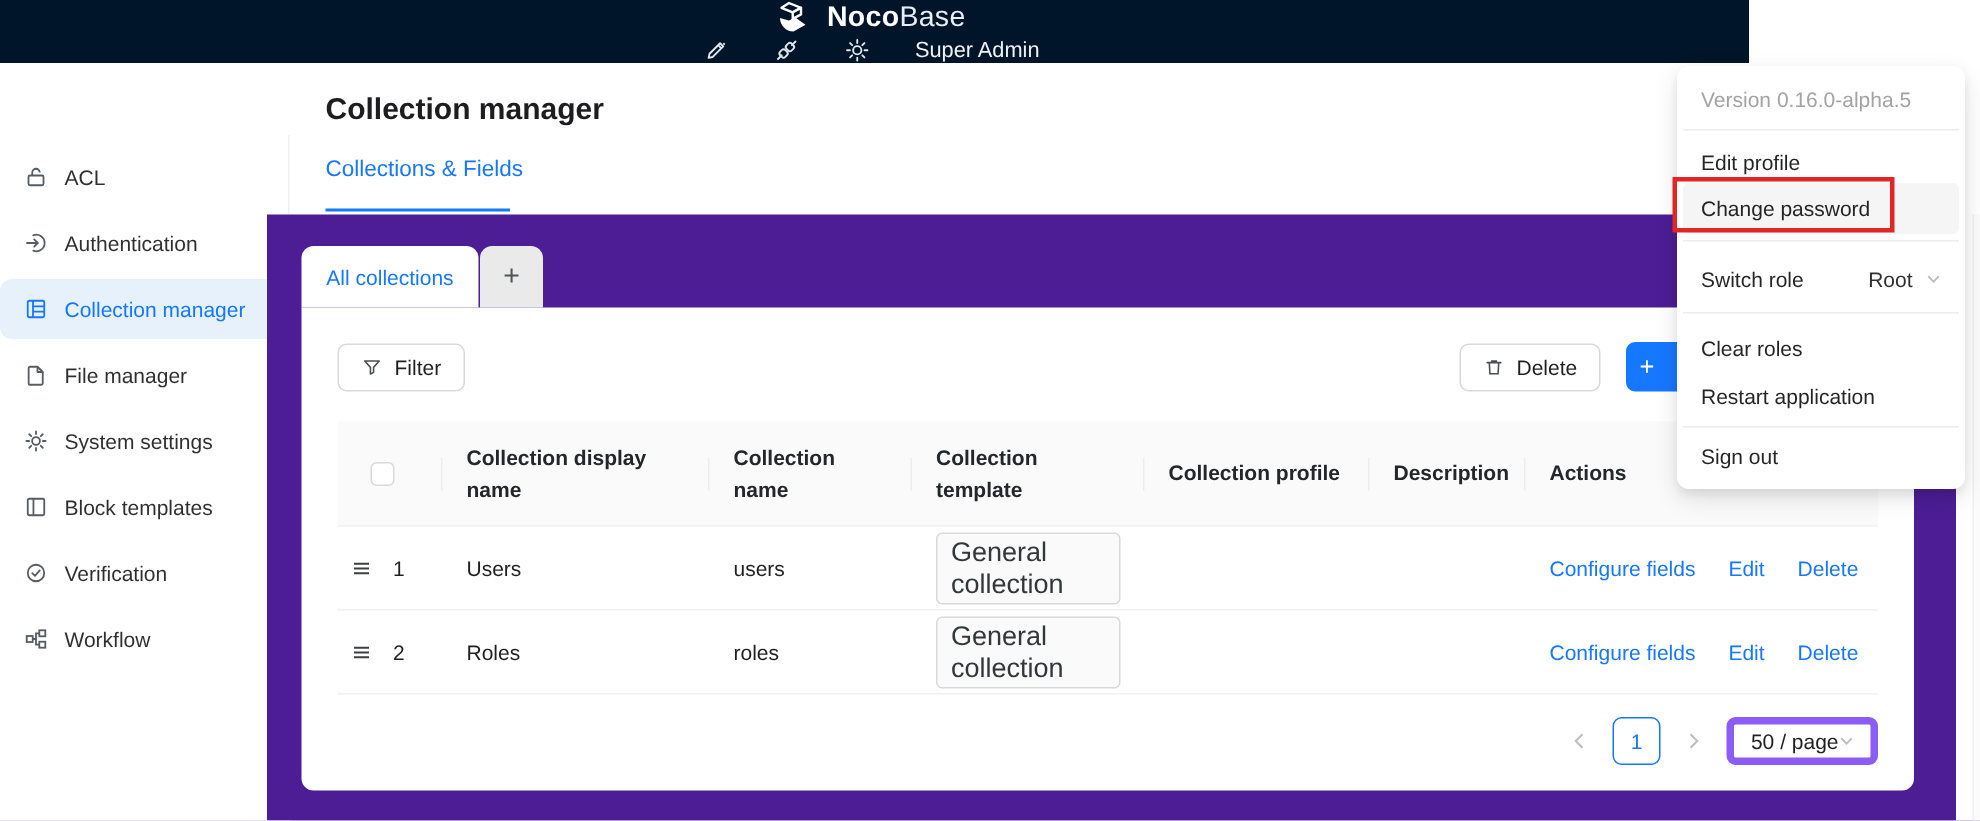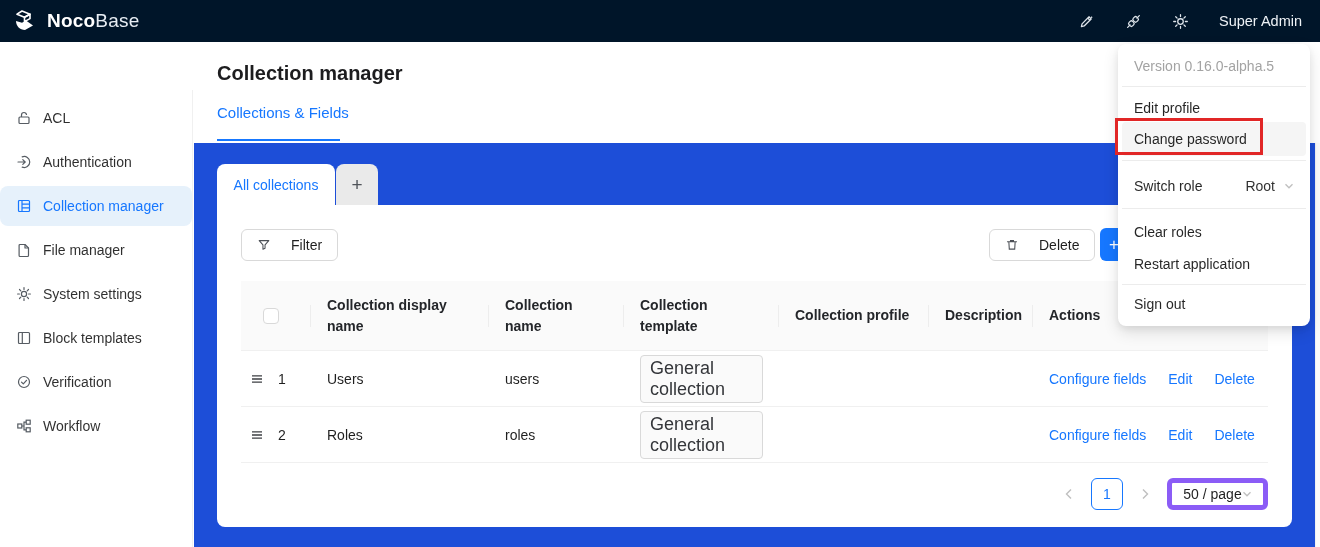--- a/index.html
+++ b/index.html
@@ -1,22 +1,22 @@
 <!DOCTYPE html>
 <html><head>
 <meta charset="utf-8">
 <style>
   * { margin:0; padding:0; box-sizing:border-box; }
   html,body { width:1320px; height:547px; }
   body { font-family:"Liberation Sans","DejaVu Sans",sans-serif; font-size:14px; color:rgba(0,0,0,.88); }
   .app { position:relative; width:1320px; height:547px; background:#fff; overflow:hidden; }
 
   
-  .topbar { position:absolute; left:0; top:0; width:1320px; height:42px; background:#001529;
-            display:flex; align-items:center; justify-content:space-between; padding:0 18px 0 14px; }
+  .topbar { position:absolute; left:0; top:0; width:1166px; height:42px; background:#001529;
+            display:flex; align-items:center; justify-content:space-between; padding:0 18px 0 14px;flex-direction:column; }
   .brand { display:flex; align-items:center; gap:7px; }
   .brand-text { font-size:19px; color:#fff; letter-spacing:.2px; }
   .brand-text b { font-weight:700; }
   .brand-text .light { font-weight:300; color:#e8eef4; }
   .topbar-right { display:flex; align-items:center; gap:30px; }
   .tb-icon { width:17px; height:17px; color:#dfe6ec; cursor:pointer; display:inline-flex; }
   .tb-user { color:#eef2f6; font-size:14.5px; cursor:pointer; }
 
   
   .sidebar { position:absolute; left:0; top:42px; width:193px; height:505px; background:#fff;
@@ -27,31 +27,31 @@
   .side-item.active { background:#e6f1fb; border-radius:8px; color:#1677ff; }
   .side-item.active .sicon { color:#1677ff; }
 
   
   .page-head { position:absolute; left:194px; top:42px; width:1126px; height:101px; background:#fff; }
   .page-title { position:absolute; left:23px; top:20px; font-size:20px; font-weight:700; color:#1d1d1f; }
   .page-tab { position:absolute; left:23px; top:62px; font-size:15px; color:#1677ff; cursor:pointer; }
   .page-tab-ink { position:absolute; left:23px; top:97px; width:123px; height:2px; background:#1677ff; }
 
   
-  .content { position:absolute; left:194px; top:143px; width:1126px; height:404px; background:#1d4ed8; }
+  .content { position:absolute; left:178px; top:143px; width:1126px; height:404px; background:#4c1d95; }
   .coll-tab { position:absolute; left:23px; top:21px; width:118px; height:41px; background:#fff;
               border-radius:8px 8px 0 0; display:flex; align-items:center; justify-content:center;
               color:#1677ff; cursor:pointer; }
   .add-tab { position:absolute; left:142px; top:21px; width:42px; height:41px; background:#eaeaea;
              border-radius:8px 8px 0 0; display:flex; align-items:center; justify-content:center;
              color:#50545a; font-size:19px; font-weight:300; cursor:pointer; }
 
   
   .card { position:absolute; left:23px; top:62px; width:1075px; height:322px; background:#fff; border-radius:0 8px 8px 8px; }
-  .btn { display:inline-flex; align-items:center; gap:20px; height:32px; padding:0 15px;
+  .btn { display:inline-flex; align-items:center; gap:8px; height:32px; padding:0 15px;
          border:1px solid #d9d9d9; border-radius:6px; background:#fff; color:rgba(0,0,0,.88);
          font-size:14px; cursor:pointer;justify-content:flex-end; }
   .btn .bicon { width:14px; height:14px; display:inline-flex; color:#4b4f55; }
   .filter-btn { position:absolute; left:24px; top:24px; }
   .delete-btn { position:absolute; left:772px; top:24px; }
   .create-btn { position:absolute; left:883px; top:23px; width:72px; height:33px; background:#1677ff;
                 border:none; border-radius:6px; color:#fff; font-size:17px; display:flex; align-items:center;
                 padding-left:9px; cursor:pointer; }
 
   

